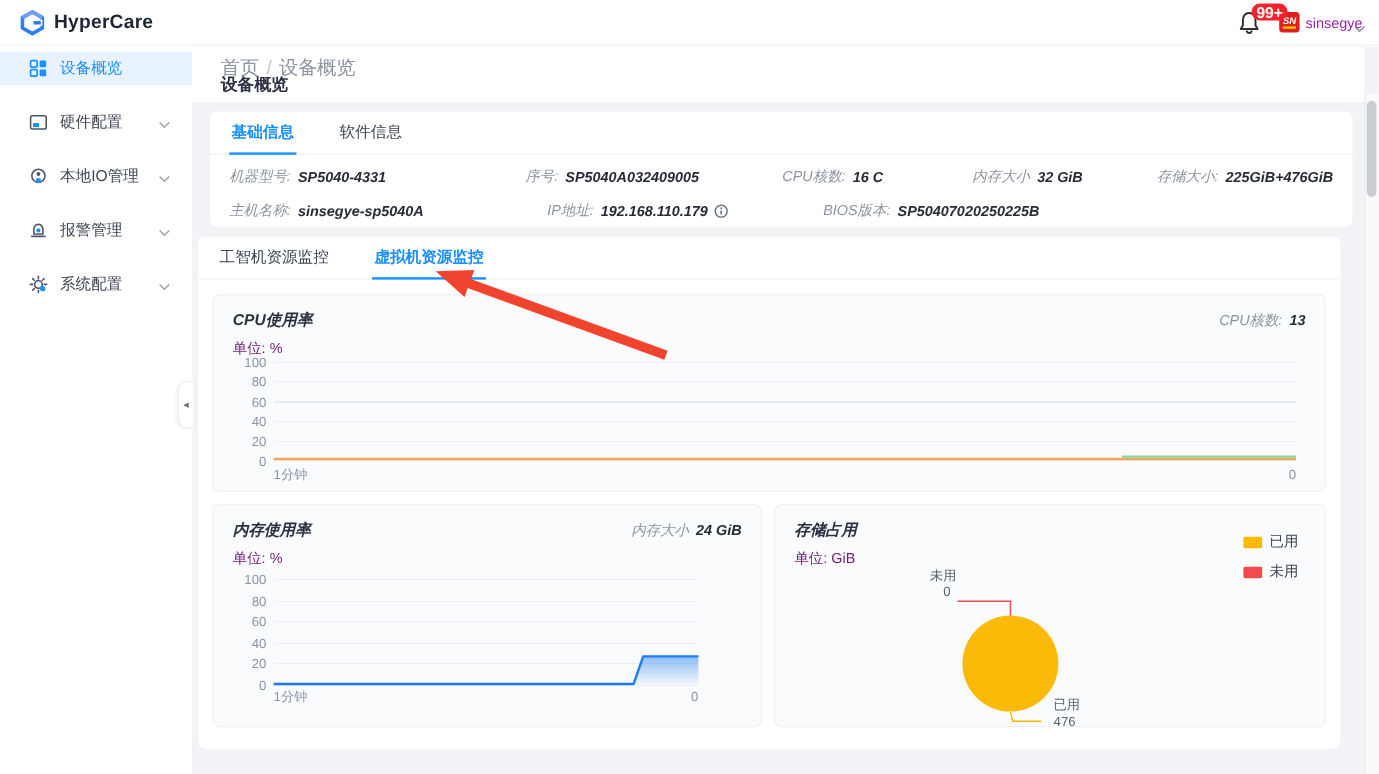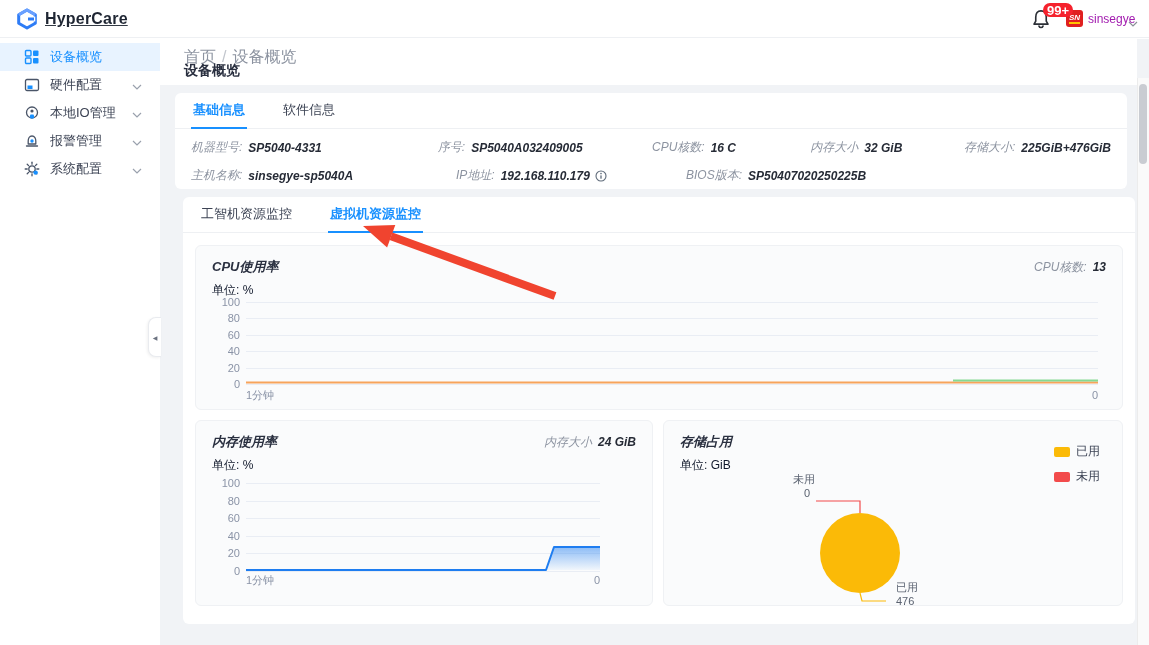--- a/index.html
+++ b/index.html
@@ -3,49 +3,49 @@
 <meta charset="utf-8">
 <style>
   * { margin:0; padding:0; box-sizing:border-box; }
   html,body { width:1149px; height:645px; overflow:hidden; }
   body { font-family:"Liberation Sans","DejaVu Sans",sans-serif; font-size:12px; color:#333a45; background:#fff; }
   .abs { position:absolute; }
   #app { position:relative; width:1149px; height:645px; background:#fff; }
 
   
   .topbar { left:0; top:0; width:1149px; height:38px; background:#fff; border-bottom:1px solid #eef0f3; z-index:30; }
-  .brand { left:16px; top:8px; display:flex; align-items:center; gap:7px;text-decoration:underline; }
+  .brand { left:16px; top:8px; display:flex; align-items:center; gap:7px; }
   .brand-text { font-size:16px; font-weight:700; color:#1f2633; letter-spacing:.2px; }
   .bell-wrap { left:1031px; top:8px; width:26px; height:24px; }
   .badge { left:1043px; top:3px; min-width:24px; height:14px; background:#F5222D; color:#fff; font-size:13px; font-weight:700; border-radius:8px; display:flex; align-items:center; justify-content:center; padding:0 4px; z-index:2; }
   .avatar { left:1066px; top:10px; width:17px; height:17px; background:#E02020; border-radius:3px; color:#fff; font-size:8px; font-weight:700; display:flex; align-items:center; justify-content:center; overflow:hidden; }
   .avatar i { font-style:italic; border-bottom:2px solid #FFC400; line-height:9px; }
   .username { left:1088px; top:12px; font-size:12px; color:#a21caf; }
   .hdr-chevron { left:1128px; top:16px; }
 
   
   .sidebar { left:0; top:39px; width:160px; height:606px; background:#fff; z-index:20; }
-  .side-item { position:relative; height:28px; display:flex; align-items:center; padding-left:24px; cursor:pointer; color:#3c4354; font-size:13px; margin-top:0; }
+  .side-item { position:relative; height:28px; display:flex; align-items:center; padding-left:24px; cursor:pointer; color:#3c4354; font-size:13px; margin-top:17px; }
   .side-item.first { margin-top:4px; }
   .side-item.active { background:#E8F3FF; color:#1890FF; }
   .side-icon { width:16px; height:16px; margin-right:10px; display:inline-flex; }
   .side-label { flex:1; }
   .side-chevron { margin-right:18px; }
   .collapse-handle { left:148px; top:317px; width:13px; height:40px; background:#fff; border:1px solid #e9ebef; border-right:none; border-radius:8px 0 0 8px; box-shadow:-1px 1px 3px rgba(0,0,0,.06); display:flex; align-items:center; justify-content:center; font-size:6px; color:#6b7280; z-index:25; cursor:pointer; }
 
   
   .main-bg { left:160px; top:39px; width:989px; height:606px; background:#F1F3F6; }
   .crumb-strip { left:160px; top:39px; width:977px; height:46px; background:#fff; }
   .breadcrumb { left:24px; top:8px; font-size:16px; color:#8c93a0; }
   .breadcrumb .sep { margin:0 6px; color:#c2c6cd; }
   .page-title { left:24px; top:23px; font-size:14px; font-weight:700; color:#2a3040; }
 
   .card { background:#fff; border-radius:6px; }
   .card1 { left:175px; top:93px; width:952px; height:96px; }
-  .card2 { left:183px; top:197px; width:952px; height:427px; }
+  .card2 { left:165px; top:197px; width:952px; height:427px; }
 
   .tabrow { position:absolute; left:0; top:0; width:100%; height:36px; border-bottom:1px solid #eef0f3; padding-left:16px; display:flex; align-items:flex-end; gap:34px; }
   .tab { font-size:13px; color:#3c4354; padding:8px 2px 9px; cursor:pointer; position:relative; }
   .tab.active { color:#1890FF; font-weight:700; }
   .tab.active::after { content:""; position:absolute; left:0; right:0; bottom:-1px; height:2px; background:#1890FF; }
 
   .fields { position:absolute; left:16px; top:46px; width:920px; }
   .frow { display:flex; margin-bottom:11px;font-style:italic; }
   .field { display:flex; align-items:center; }
   .f-label { color:#8c93a0; margin-right:6px; white-space:nowrap; }
@@ -54,21 +54,21 @@
   .info-i { margin-left:5px; display:inline-flex; cursor:pointer; }
 
   .chart-card { position:absolute; background:#FAFBFC; border:1px solid #EFF1F4; border-radius:6px; }
   .cpu-card { left:12px; top:48px; width:928px; height:165px; }
   .mem-card { left:12px; top:223px; width:458px; height:186px; }
   .sto-card { left:480px; top:223px; width:460px; height:186px; }
   .chart-head { position:absolute; left:16px; right:16px; top:12px; display:flex; justify-content:space-between; align-items:center;font-style:italic; }
   .chart-title { font-size:13px; font-weight:700; color:#2a3040; }
   .chart-meta { font-size:12px; color:#8c93a0; }
   .chart-meta b { color:#262b36; margin-left:6px; }
-  .unit-row { position:absolute; left:16px; top:36px; font-size:12px; color:#0f172a; }
+  .unit-row { position:absolute; left:16px; top:36px; font-size:12px; color:#701a75; }
   .plot { position:absolute; left:0; }
   .tick { font-size:11px; fill:#8a93a6; }
   .legend { position:absolute; right:22px; top:22px; display:flex; flex-direction:column; gap:8px; }
   .legend-item { display:flex; align-items:center; gap:6px; font-size:12px; color:#3c4354; cursor:pointer; }
   .callout { font-size:11px; fill:#5a6270; }
 
   
   .scroll-track { left:1137px; top:78px; width:12px; height:567px; background:#FAFAFA; border-left:1px solid #ececec; z-index:40; }
   .scroll-thumb { left:1139px; top:84px; width:8px; height:80px; background:#C9CCD2; border-radius:4px; z-index:41; cursor:pointer; }
 

